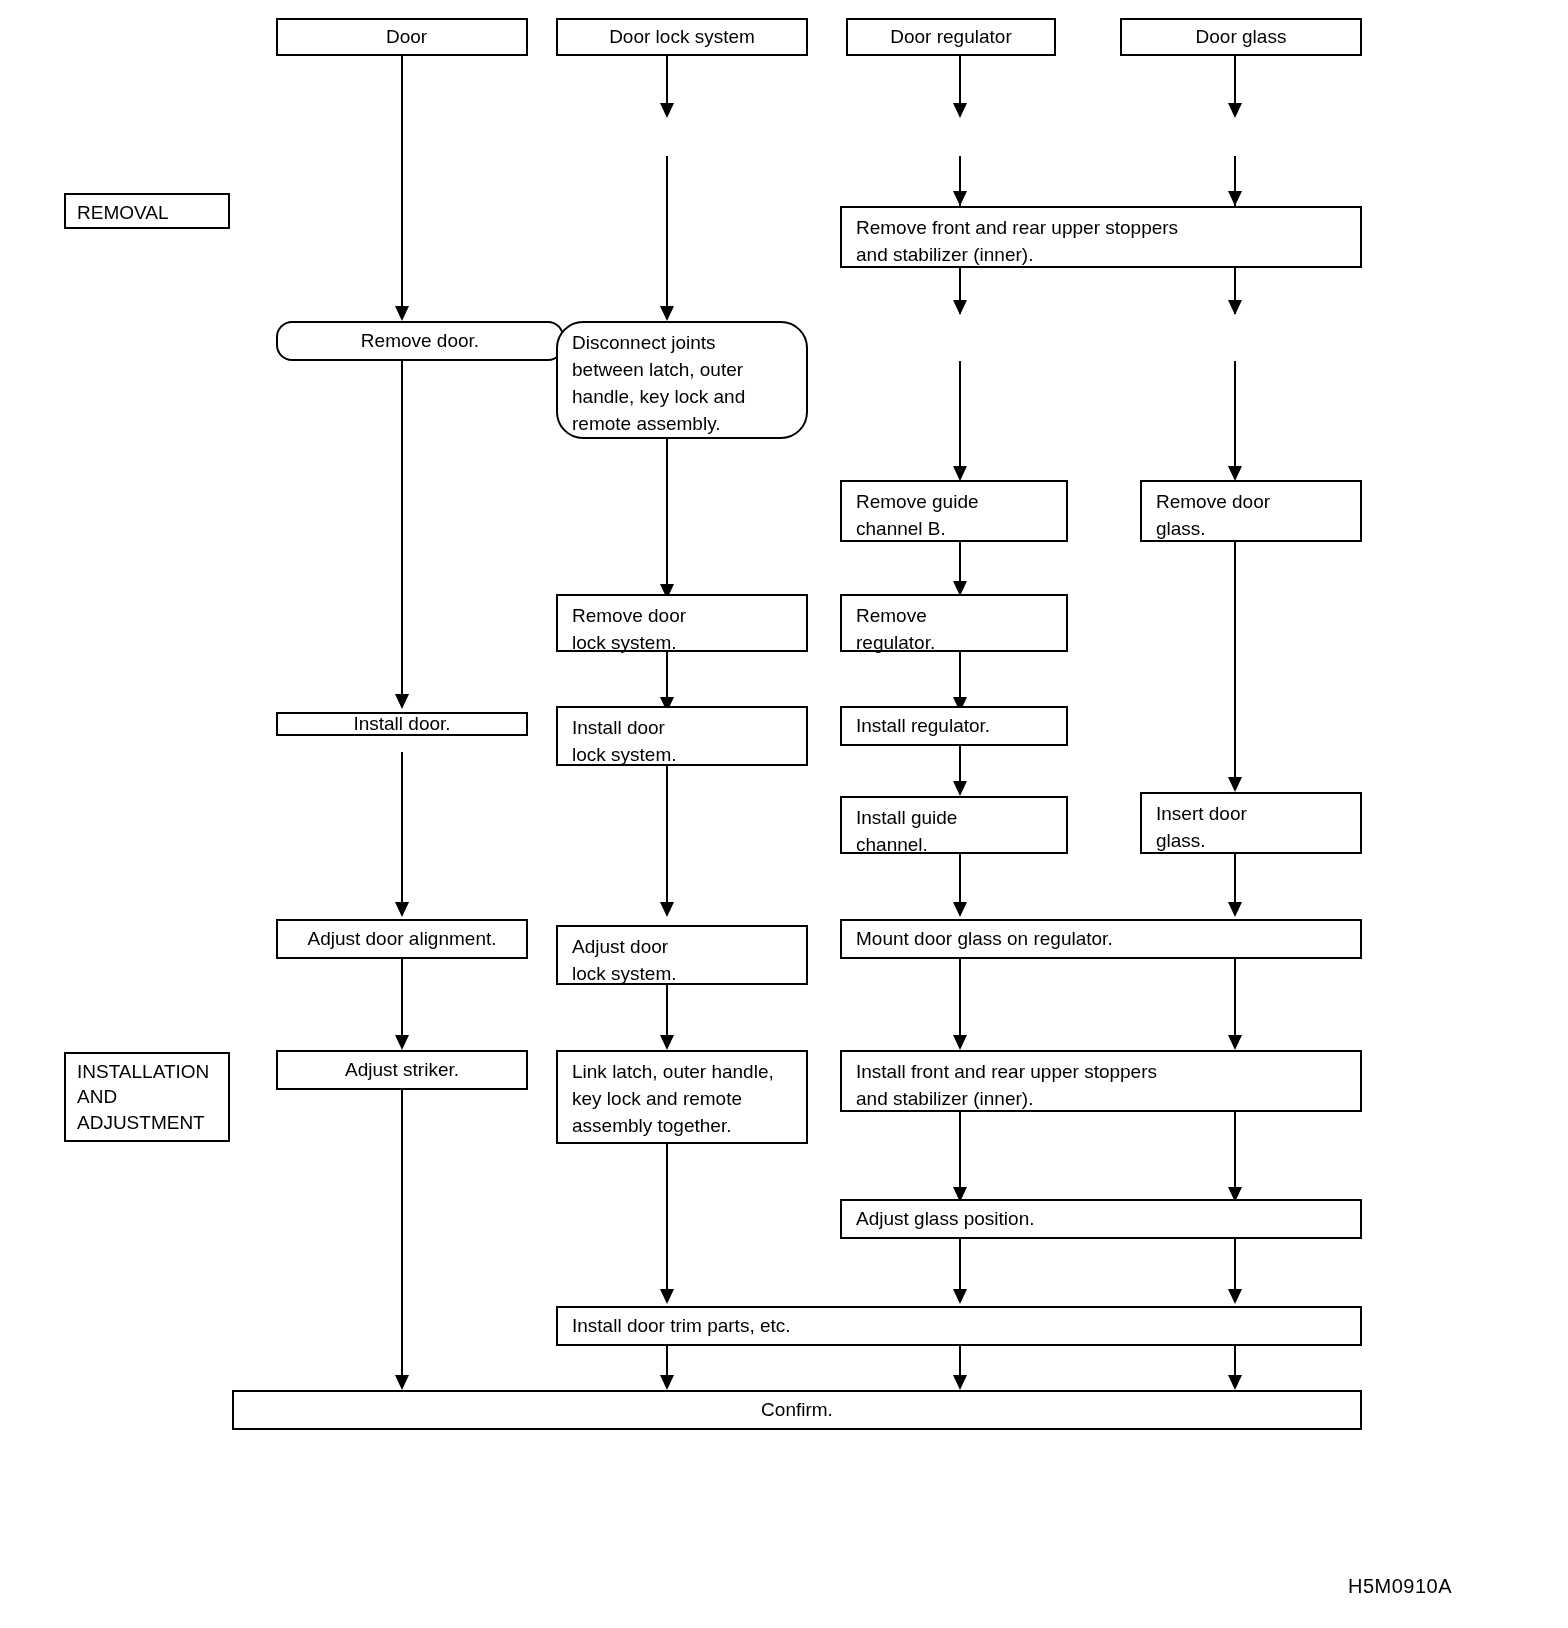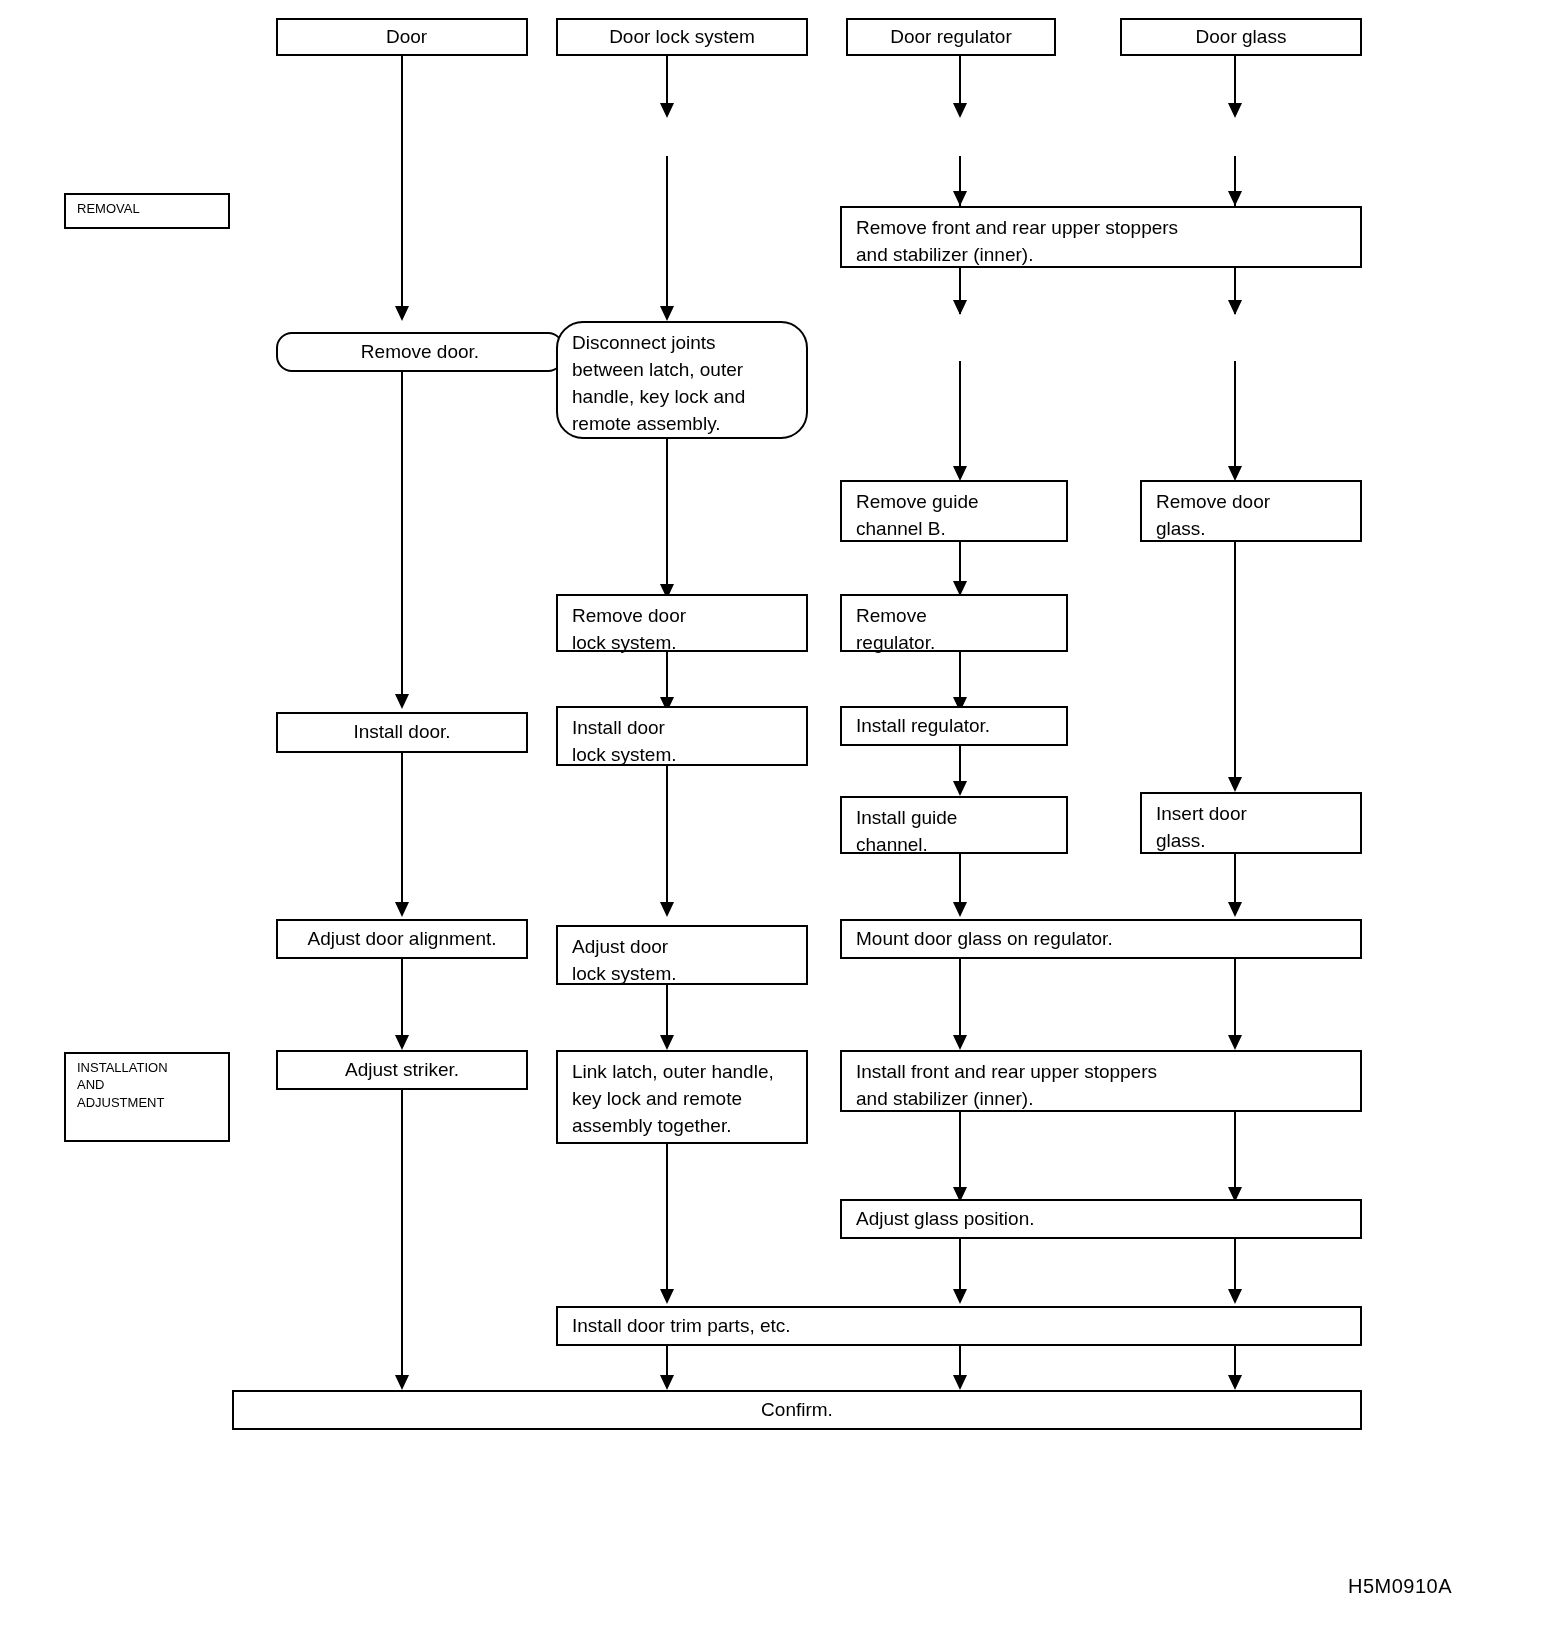--- a/index.html
+++ b/index.html
@@ -47,21 +47,21 @@
     align-items: center;
     justify-content: flex-start;
     text-align: left;
     padding-left: 14px;
   }
   .phase {
     position: absolute;
     border: 2px solid #000000;
     background: #ffffff;
     box-sizing: border-box;
-    font-size: 13px;
+    font-size: 19px;
     line-height: 1.33;
     padding: 5px 0 0 11px;
     z-index: 3;
     white-space: pre-line;
   }
   .connector {
     position: absolute;
     background: #000000;
     width: 2px;
     z-index: 1;
@@ -125,21 +125,21 @@
 
   <div class="node left" style="left:840px; top:206px; width:522px; height:62px;">Remove front and rear upper stoppers
 and stabilizer (inner).</div>
 
   <div class="connector" style="left:959px; top:268px; height:46px;"></div>
   <div class="arrowhead" style="left:953px; top:300px;"></div>
 
   <div class="connector" style="left:1234px; top:268px; height:46px;"></div>
   <div class="arrowhead" style="left:1228px; top:300px;"></div>
 
-  <div class="node center" style="left:276px; top:332px; width:288px; height:40px;border-radius:16px;">Remove door.</div>
+  <div class="node center" style="left:276px; top:321px; width:288px; height:40px;border-radius:16px;">Remove door.</div>
 
   <div class="node left" style="left:556px; top:321px; width:252px; height:118px;border-radius:27px;">Disconnect joints
 between latch, outer
 handle, key lock and
 remote assembly.</div>
 
 
   <div class="connector" style="left:401px; top:361px; height:338px;"></div>
   <div class="arrowhead" style="left:395px; top:694px;"></div>
 
@@ -169,21 +169,21 @@
 
   <div class="node left" style="left:840px; top:594px; width:228px; height:58px;">Remove
 regulator.</div>
 
   <div class="connector" style="left:666px; top:652px; height:58px;"></div>
   <div class="arrowhead" style="left:660px; top:697px;"></div>
 
   <div class="connector" style="left:959px; top:652px; height:58px;"></div>
   <div class="arrowhead" style="left:953px; top:697px;"></div>
 
-  <div class="node center" style="left:276px; top:712px; width:252px; height:41px;">Install door.</div>
+  <div class="node center" style="left:276px; top:712px; width:252px; height:24px;">Install door.</div>
 
   <div class="node left" style="left:556px; top:706px; width:252px; height:60px;">Install door
 lock system.</div>
 
   <div class="node leftmid" style="left:840px; top:706px; width:228px; height:40px;">Install regulator.</div>
 
   <div class="connector" style="left:401px; top:752px; height:155px;"></div>
   <div class="arrowhead" style="left:395px; top:902px;"></div>
 
   <div class="connector" style="left:666px; top:766px; height:141px;"></div>

